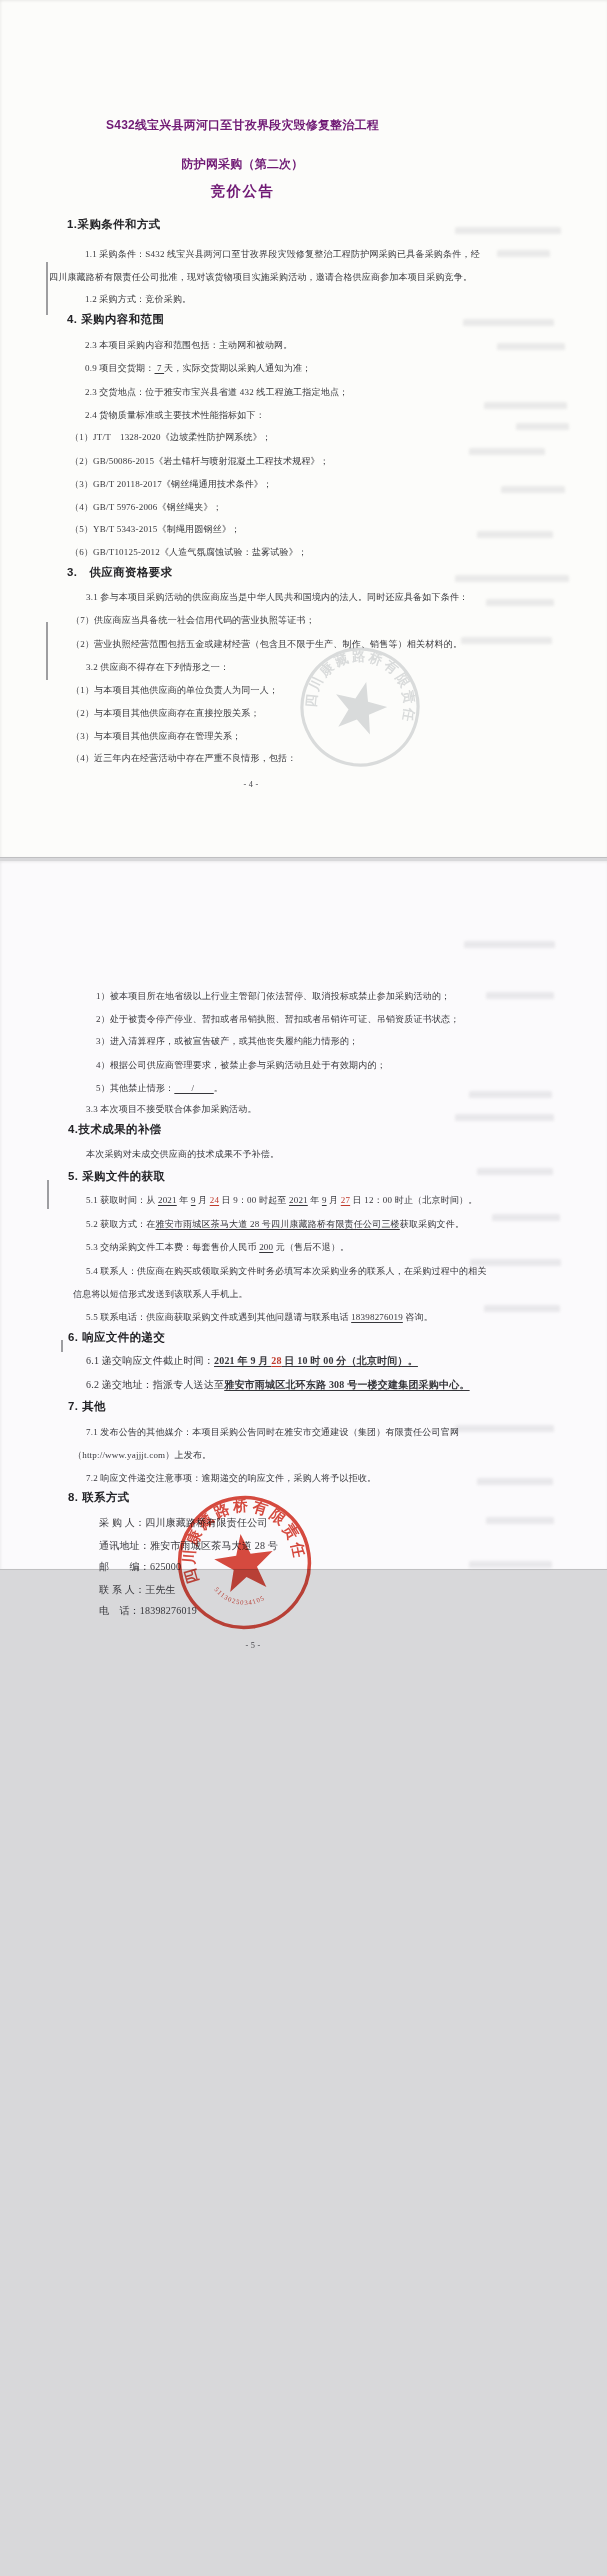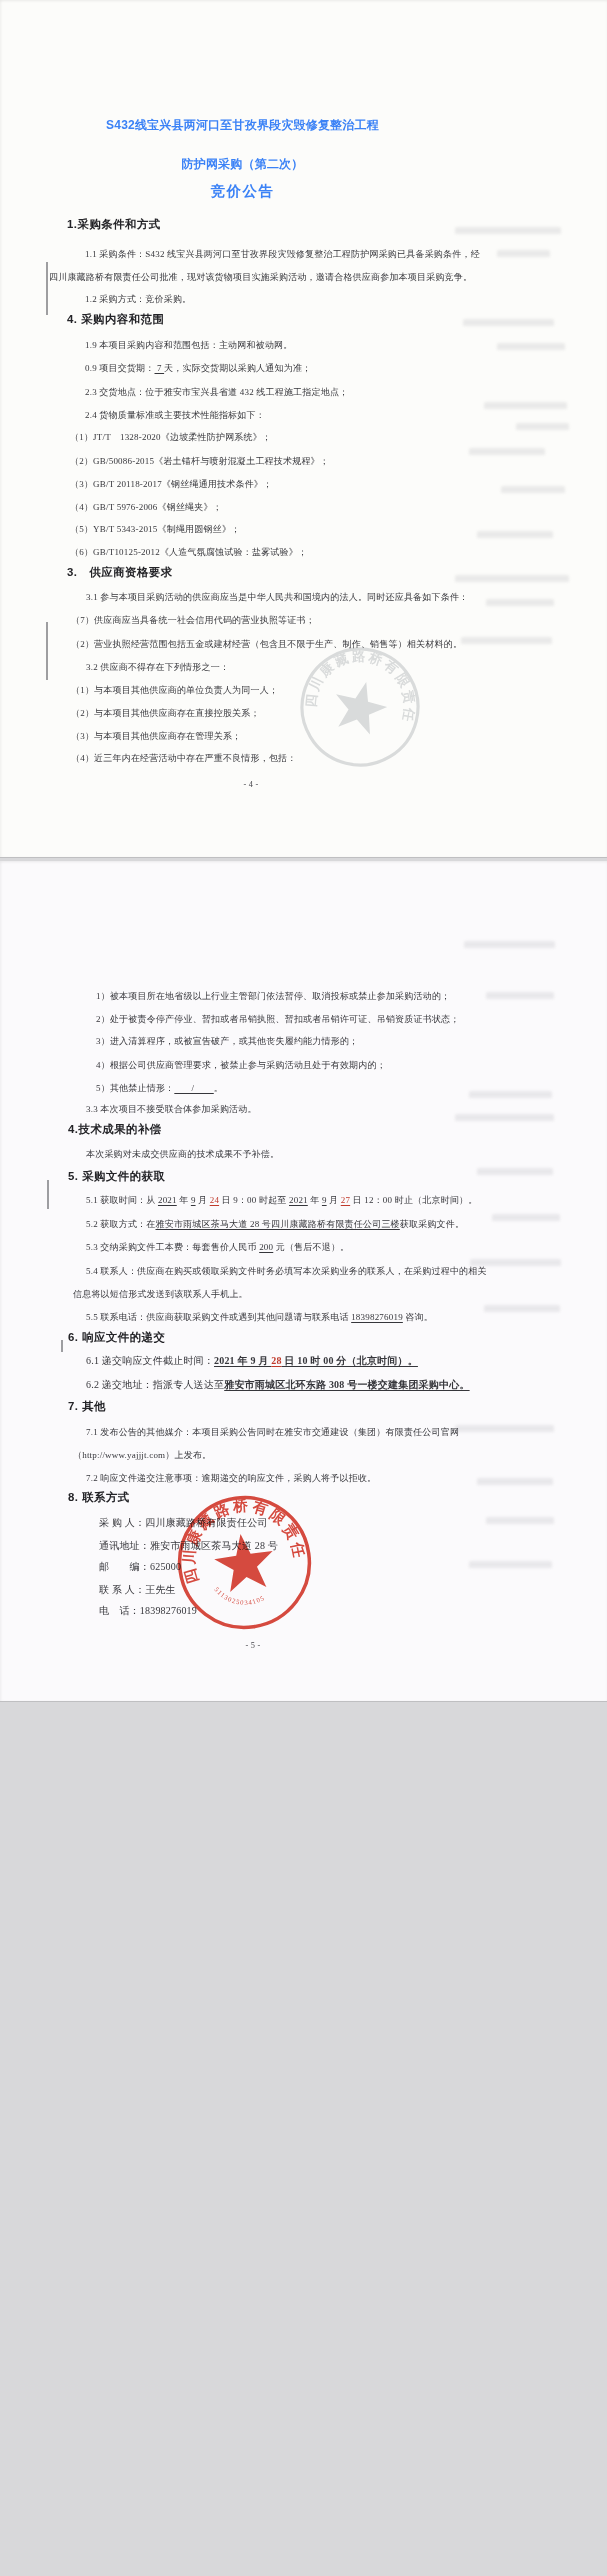--- a/index.html
+++ b/index.html
@@ -5,29 +5,29 @@
   html,body{margin:0;padding:0;}
   body{
     width:607px;height:2576px;position:relative;
     background:#d8d8da;
     font-family:"Liberation Serif","DejaVu Serif",serif;
   }
   #canvas{position:relative;width:607px;height:2576px;overflow:hidden;}
   .page{position:absolute;left:0;width:607px;background:#fcfcfb;
         box-shadow:0 0.8px 0 #b8b8bb, inset 0 1.5px 2.3px rgba(0,0,0,.05), inset 1.5px 0 2.3px rgba(0,0,0,.03);}
   #page1{top:0;height:857px;background:#fcfcfa;}
-  #page2{top:861px;height:840px;background:#fbfafc;}
+  #page2{top:861px;height:708px;background:#fbfafc;}
   #page3{top:1725px;height:851px;background:#fbfbf8;}
 
   .line{position:absolute;white-space:nowrap;font-size:9px;line-height:10.6px;
         color:#36363b;letter-spacing:0.2px;}
   .h{font-family:"Liberation Sans","DejaVu Sans",sans-serif;font-weight:700;
      font-size:11.4px;color:#232327;letter-spacing:0.5px;}
   .title{font-family:"Liberation Sans","DejaVu Sans",sans-serif;font-weight:700;
-         color:#3b82f6;text-align:center;left:49px;width:387px;}
+         color:#701a75;text-align:center;left:49px;width:387px;}
   .t1{font-size:12px;}
   .t2{font-size:12px;}
   .t3{font-size:14.4px;letter-spacing:1.5px;}
   .md{font-size:10px;}
   .pn{font-size:8.3px;color:#45454a;text-align:center;width:46px;}
   .b{font-weight:700;}
   .u{text-decoration:underline;text-underline-offset:2.3px;}
   .r{color:#c0392b;}
 
   .sm{position:absolute;height:6.8px;background:#70707a;opacity:.13;filter:blur(1.5px);border-radius:1.5px;}
@@ -46,21 +46,21 @@
     <div class="line title t1" style="top:120px">S432线宝兴县两河口至甘孜界段灾毁修复整治工程</div>
     <div class="line title t2" style="top:159px">防护网采购（第二次）</div>
     <div class="line title t3" style="top:186px">竞价公告</div>
 
     <div class="line h" style="left:67px;top:219px">1.采购条件和方式</div>
     <div class="line" style="left:85px;top:249px">1.1 采购条件：S432 线宝兴县两河口至甘孜界段灾毁修复整治工程防护网采购已具备采购条件，经</div>
     <div class="line" style="left:49px;top:272px">四川康藏路桥有限责任公司批准，现对该货物项目实施采购活动，邀请合格供应商参加本项目采购竞争。</div>
     <div class="line" style="left:85px;top:294px">1.2 采购方式：竞价采购。</div>
 
     <div class="line h" style="left:67px;top:314px">4. 采购内容和范围</div>
-    <div class="line" style="left:85px;top:340px">1.9 本项目采购内容和范围包括：主动网和被动网。</div>
+    <div class="line" style="left:85px;top:340px">2.3 本项目采购内容和范围包括：主动网和被动网。</div>
     <div class="line" style="left:85px;top:363px"><span>0.9 项目交货期：</span><span class="u">&nbsp;7&nbsp;</span><span>天，实际交货期以采购人通知为准；</span></div>
     <div class="line" style="left:85px;top:387px">2.3 交货地点：位于雅安市宝兴县省道 432 线工程施工指定地点；</div>
     <div class="line" style="left:85px;top:410px">2.4 货物质量标准或主要技术性能指标如下：</div>
     <div class="line" style="left:70px;top:432px">（1）JT/T　1328-2020《边坡柔性防护网系统》；</div>
     <div class="line" style="left:70px;top:456px">（2）GB/50086-2015《岩土锚杆与喷射混凝土工程技术规程》；</div>
     <div class="line" style="left:70px;top:479px">（3）GB/T 20118-2017《钢丝绳通用技术条件》；</div>
     <div class="line" style="left:70px;top:502px">（4）GB/T 5976-2006《钢丝绳夹》；</div>
     <div class="line" style="left:70px;top:524px">（5）YB/T 5343-2015《制绳用圆钢丝》；</div>
     <div class="line" style="left:70px;top:547px">（6）GB/T10125-2012《人造气氛腐蚀试验：盐雾试验》；</div>
 

